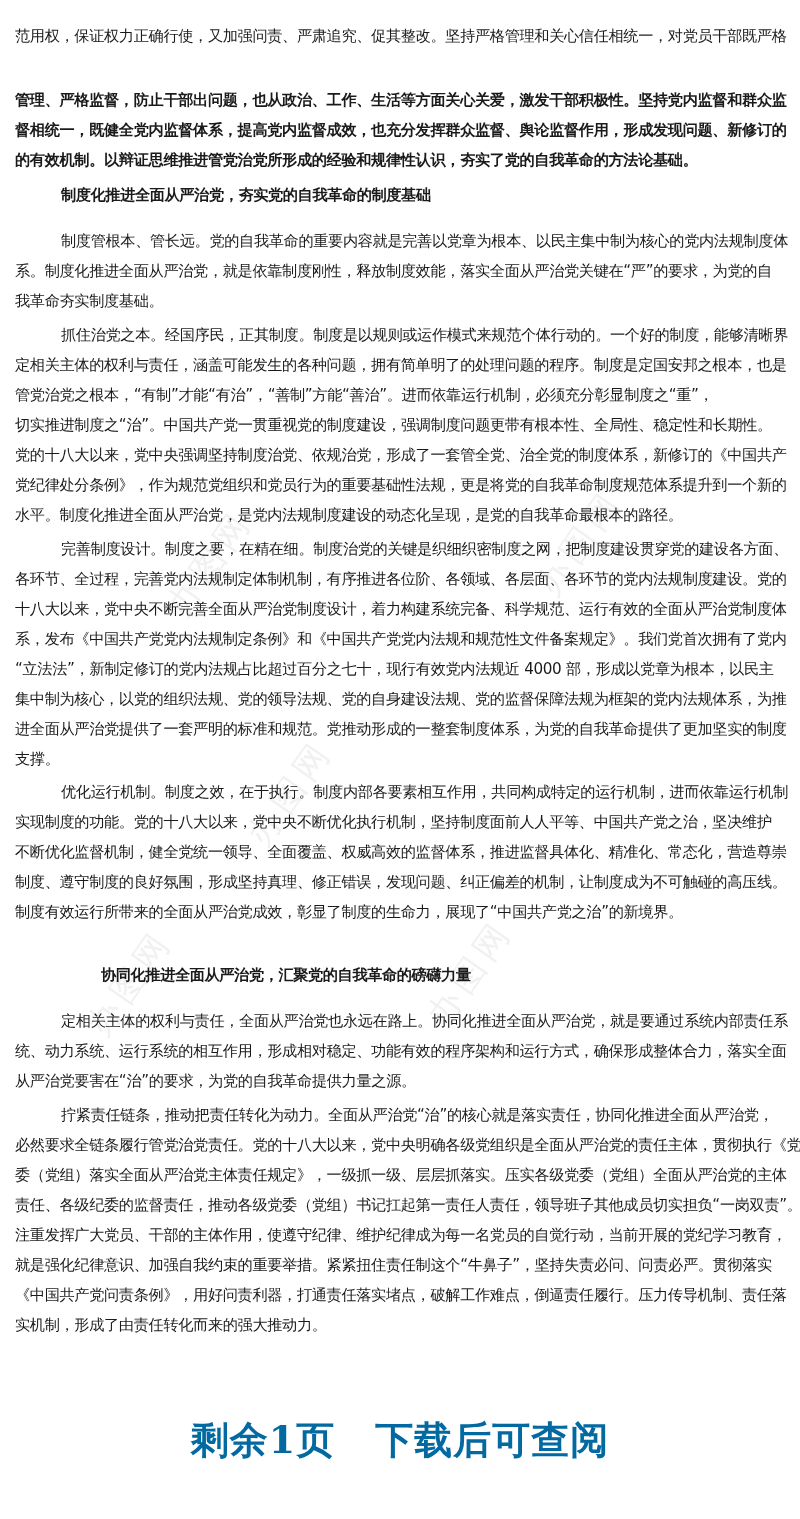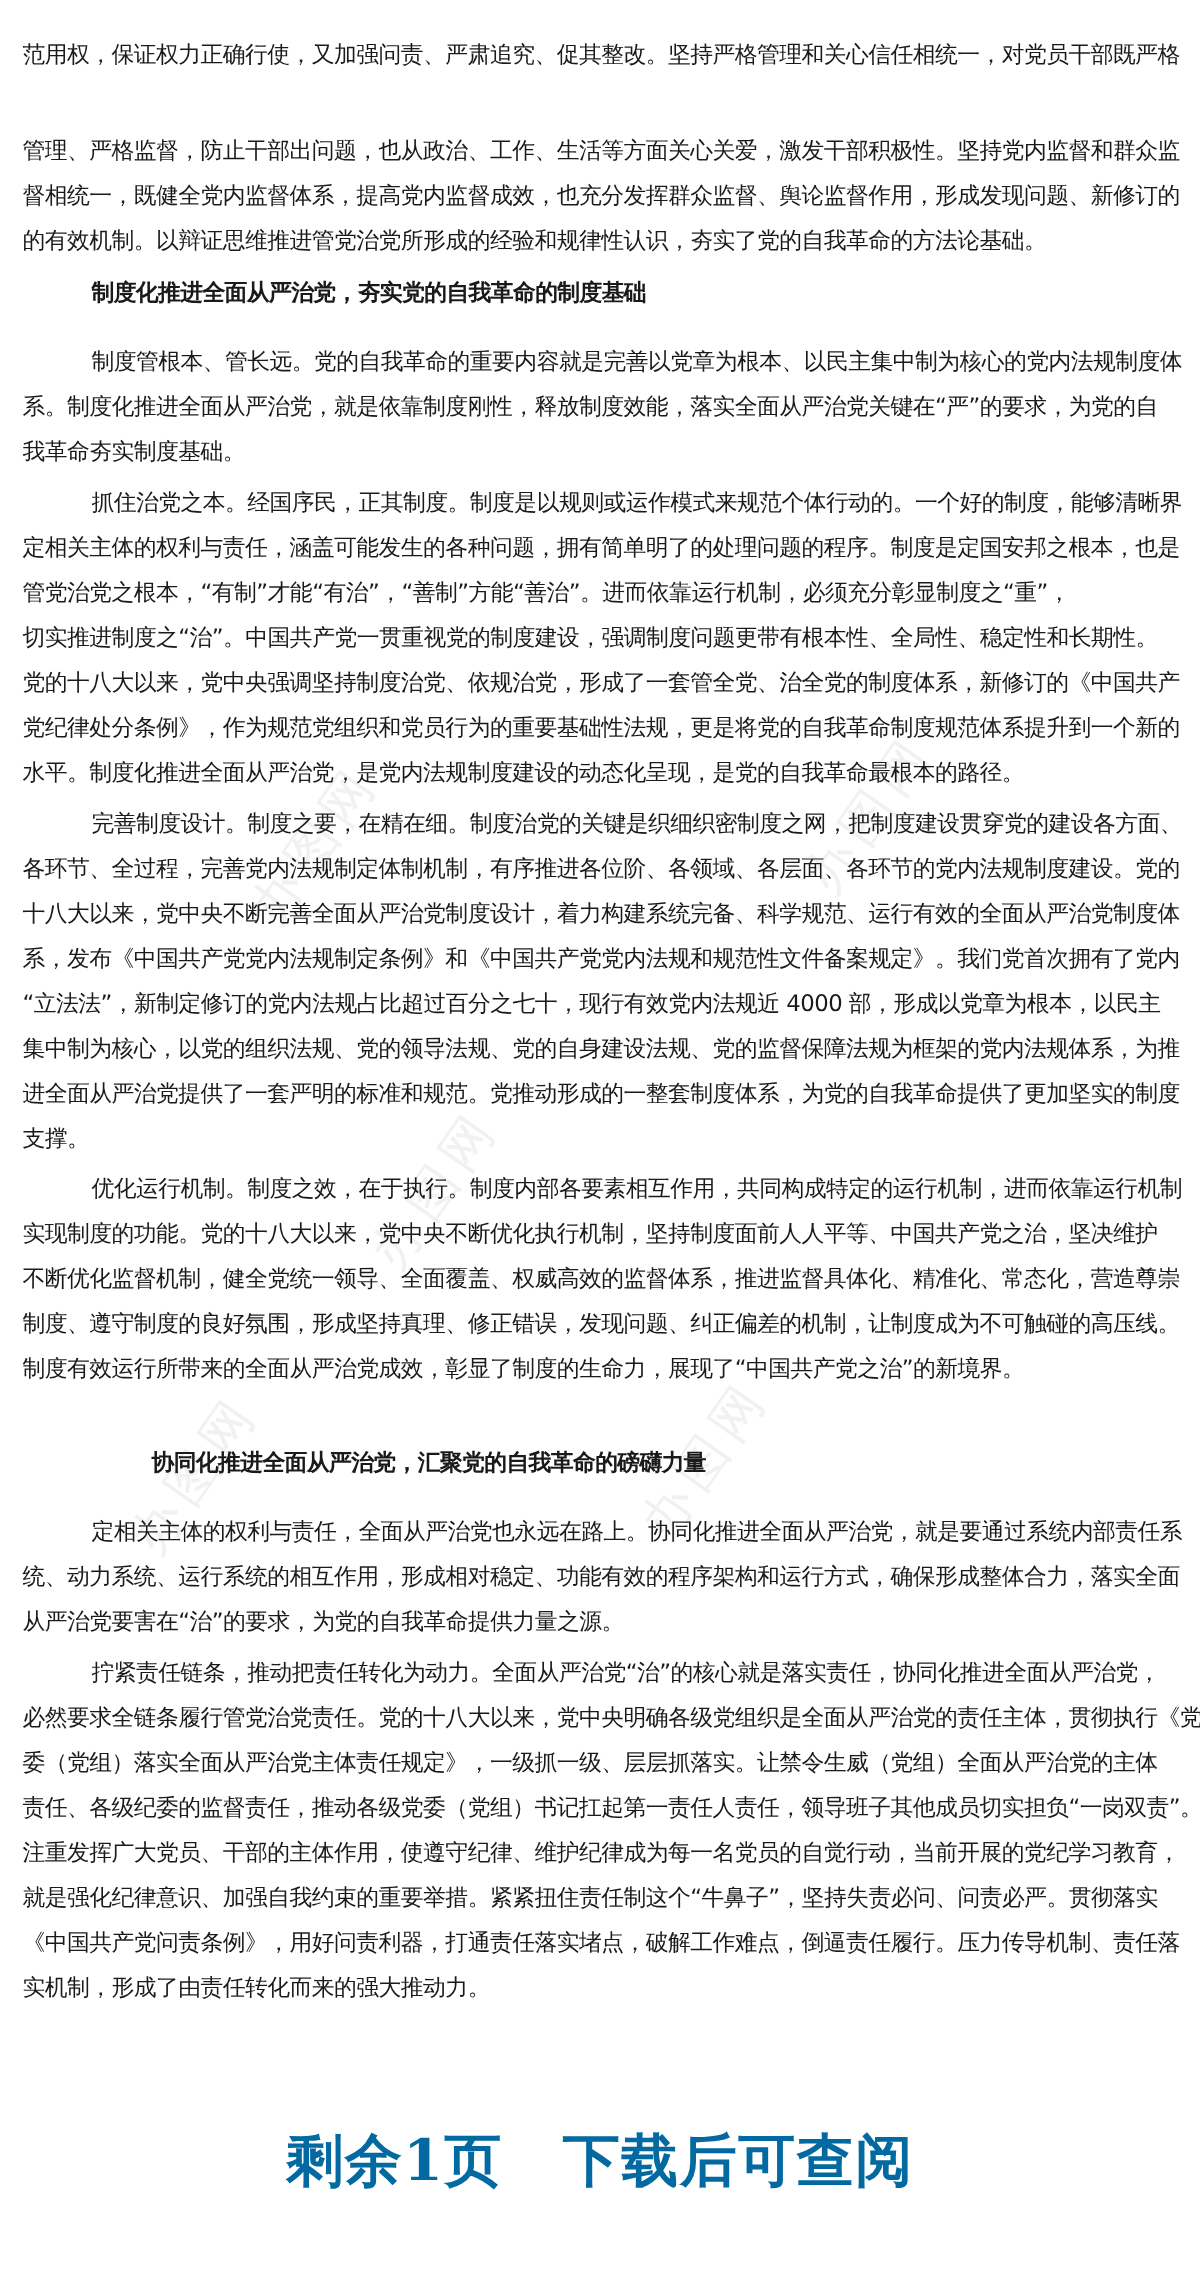--- a/index.html
+++ b/index.html
@@ -37,21 +37,21 @@
   <div class="watermark" style="left:150px; top:540px;">办图网</div>
   <div class="watermark" style="left:520px; top:520px;">办图网</div>
   <div class="watermark" style="left:230px; top:770px;">办图网</div>
   <div class="watermark" style="left:70px; top:960px;">办图网</div>
   <div class="watermark" style="left:410px; top:950px;">办图网</div>
 
   <div class="para" style="top:5px;margin-top:16px;">
     <span class="l">范用权，保证权力正确行使，又加强问责、严肃追究、促其整改。坚持严格管理和关心信任相统一，对党员干部既严格</span>
   </div>
 
-  <div class="para" style="top:85px;">
+  <div class="para" style="top:85px;font-weight:bold;">
     <span class="l">管理、严格监督，防止干部出问题，也从政治、工作、生活等方面关心关爱，激发干部积极性。坚持党内监督和群众监</span>
     <span class="l">督相统一，既健全党内监督体系，提高党内监督成效，也充分发挥群众监督、舆论监督作用，形成发现问题、新修订的</span>
     <span class="l">的有效机制。以辩证思维推进管党治党所形成的经验和规律性认识，夯实了党的自我革命的方法论基础。</span>
   </div>
 
   <div class="heading" style="top:180px;">制度化推进全面从严治党，夯实党的自我革命的制度基础</div>
 
   <div class="para" style="top:226px;">
     <span class="l first">制度管根本、管长远。党的自我革命的重要内容就是完善以党章为根本、以民主集中制为核心的党内法规制度体</span>
     <span class="l">系。制度化推进全面从严治党，就是依靠制度刚性，释放制度效能，落实全面从严治党关键在“严”的要求，为党的自</span>
@@ -91,21 +91,21 @@
 
   <div class="para" style="top:1006px;">
     <span class="l first">定相关主体的权利与责任，全面从严治党也永远在路上。协同化推进全面从严治党，就是要通过系统内部责任系</span>
     <span class="l">统、动力系统、运行系统的相互作用，形成相对稳定、功能有效的程序架构和运行方式，确保形成整体合力，落实全面</span>
     <span class="l">从严治党要害在“治”的要求，为党的自我革命提供力量之源。</span>
   </div>
 
   <div class="para" style="top:1100px;">
     <span class="l first">拧紧责任链条，推动把责任转化为动力。全面从严治党“治”的核心就是落实责任，协同化推进全面从严治党，</span>
     <span class="l">必然要求全链条履行管党治党责任。党的十八大以来，党中央明确各级党组织是全面从严治党的责任主体，贯彻执行《党</span>
-    <span class="l">委（党组）落实全面从严治党主体责任规定》，一级抓一级、层层抓落实。让禁令生威（党组）全面从严治党的主体</span>
+    <span class="l">委（党组）落实全面从严治党主体责任规定》，一级抓一级、层层抓落实。压实各级党委（党组）全面从严治党的主体</span>
     <span class="l">责任、各级纪委的监督责任，推动各级党委（党组）书记扛起第一责任人责任，领导班子其他成员切实担负“一岗双责”。</span>
     <span class="l">注重发挥广大党员、干部的主体作用，使遵守纪律、维护纪律成为每一名党员的自觉行动，当前开展的党纪学习教育，</span>
     <span class="l">就是强化纪律意识、加强自我约束的重要举措。紧紧扭住责任制这个“牛鼻子”，坚持失责必问、问责必严。贯彻落实</span>
     <span class="l">《中国共产党问责条例》，用好问责利器，打通责任落实堵点，破解工作难点，倒逼责任履行。压力传导机制、责任落</span>
     <span class="l">实机制，形成了由责任转化而来的强大推动力。</span>
   </div>
 
   <div class="remain">
     <span>剩余1页</span><span class="gap"></span><span>下载后可查阅</span>
   </div>

